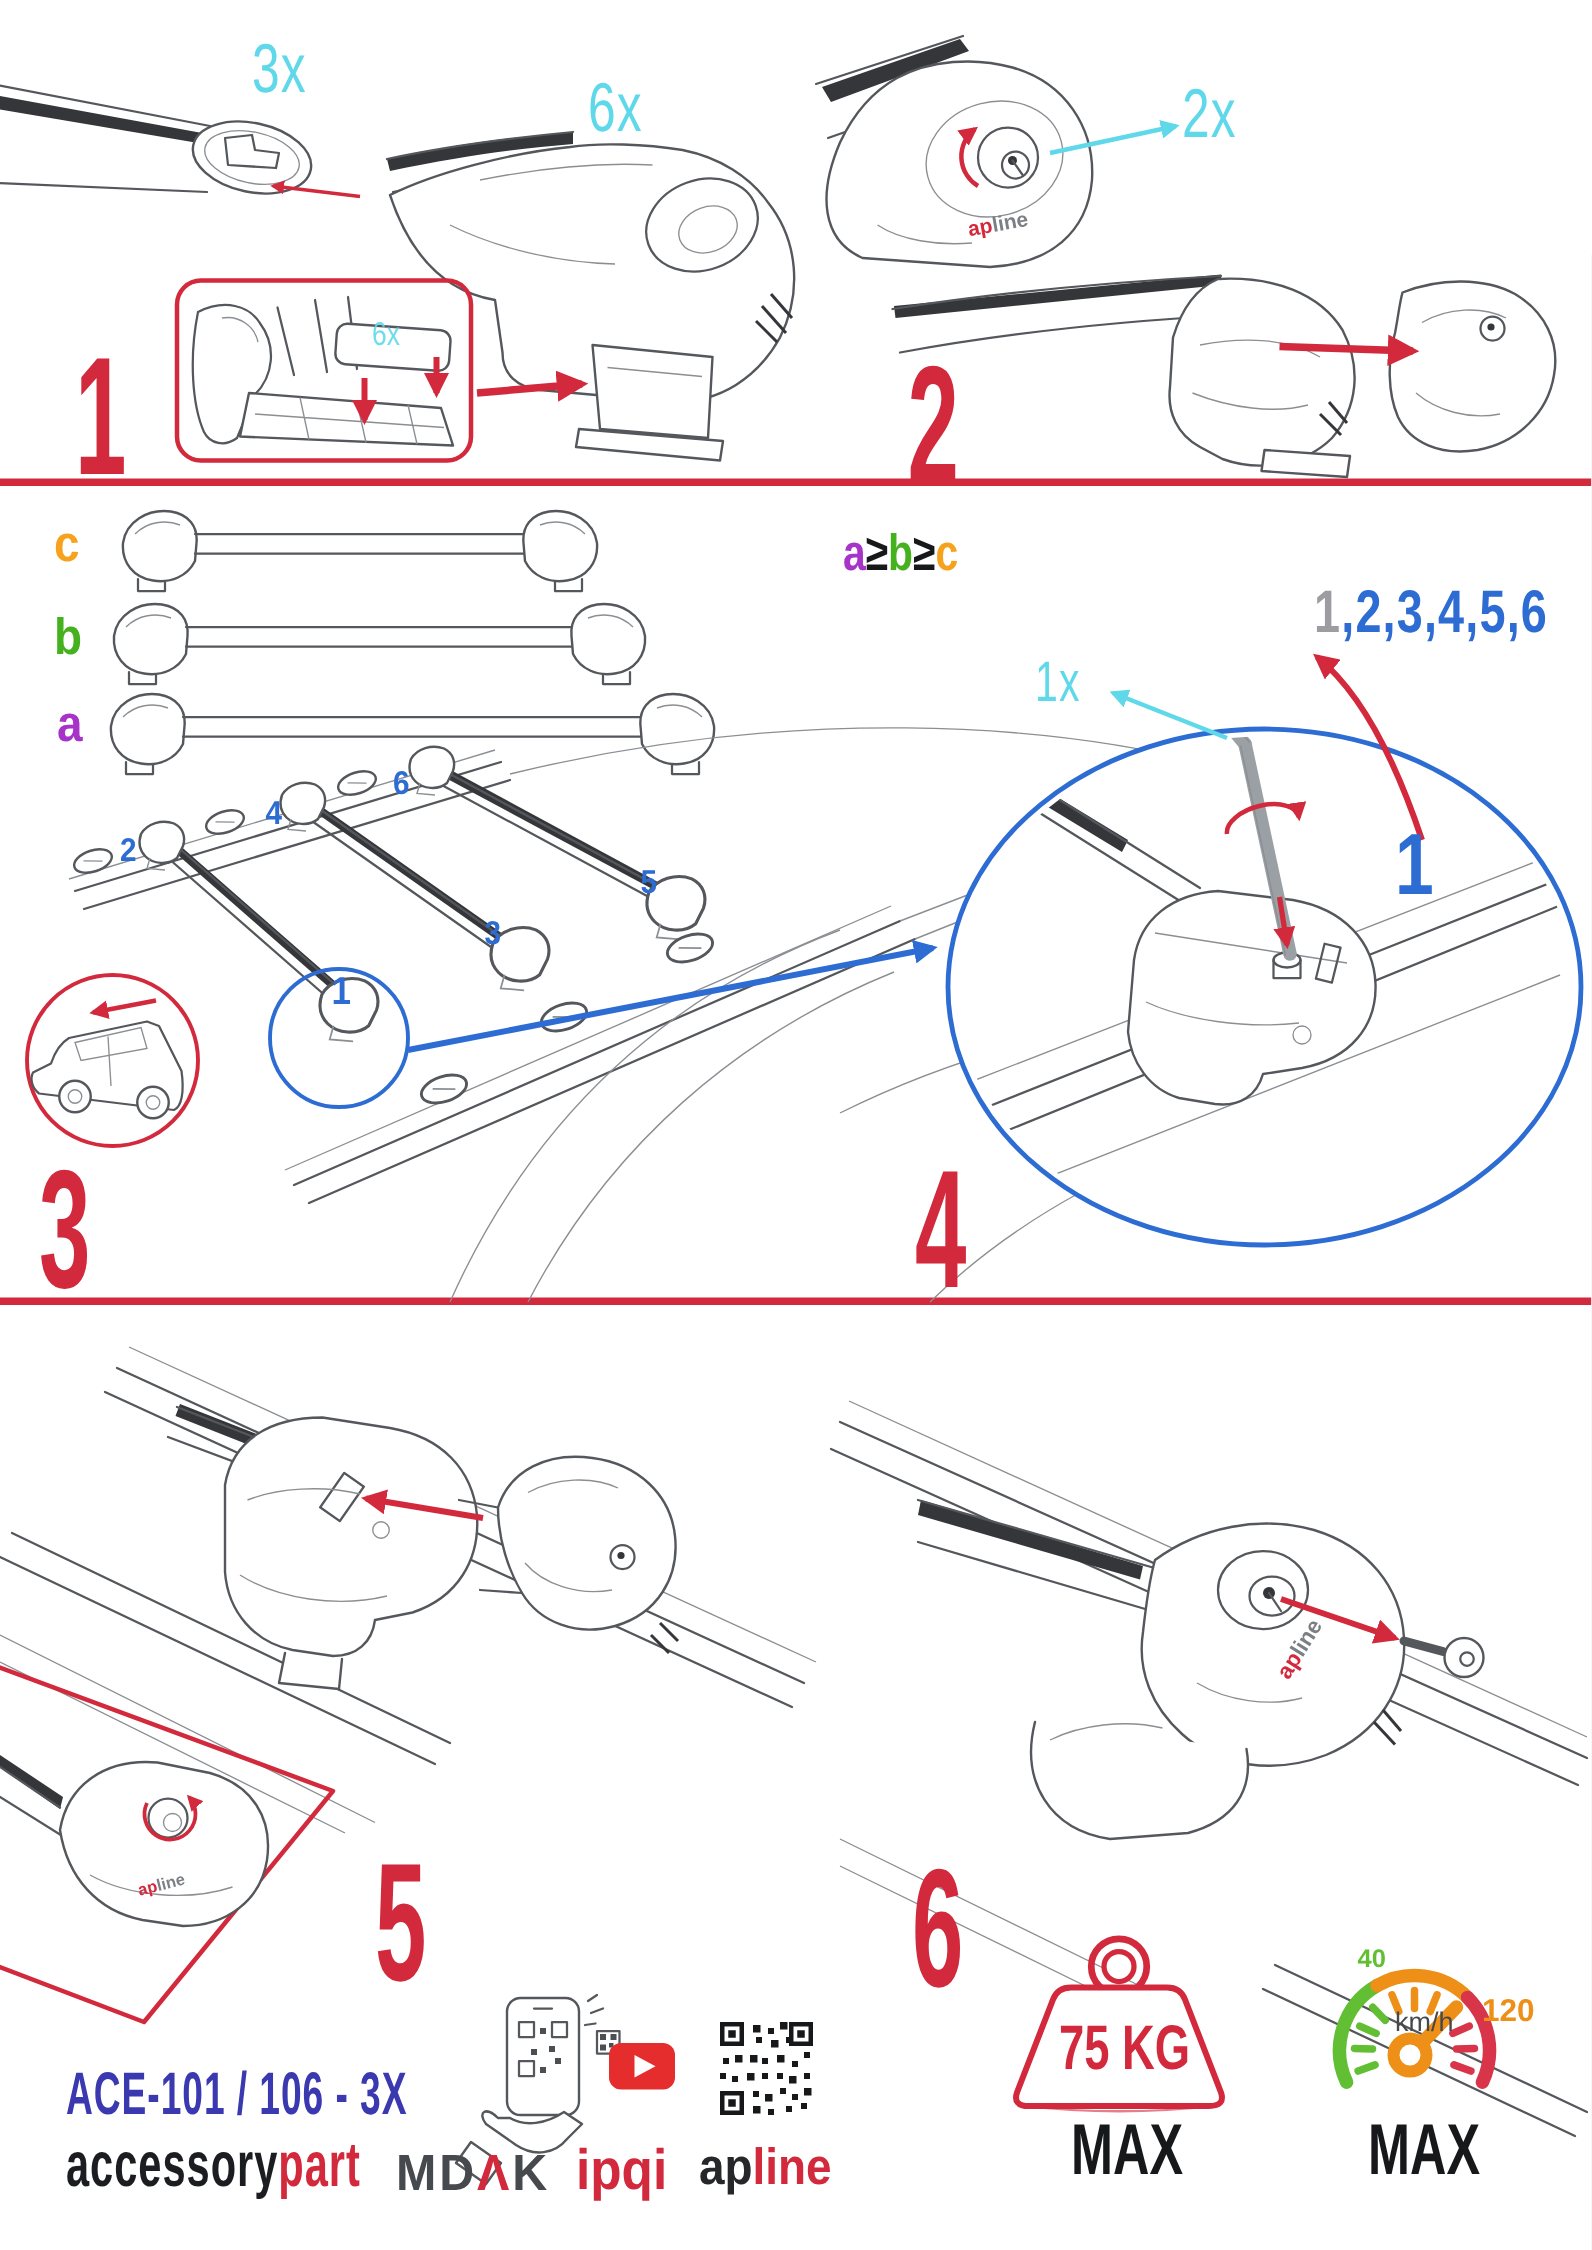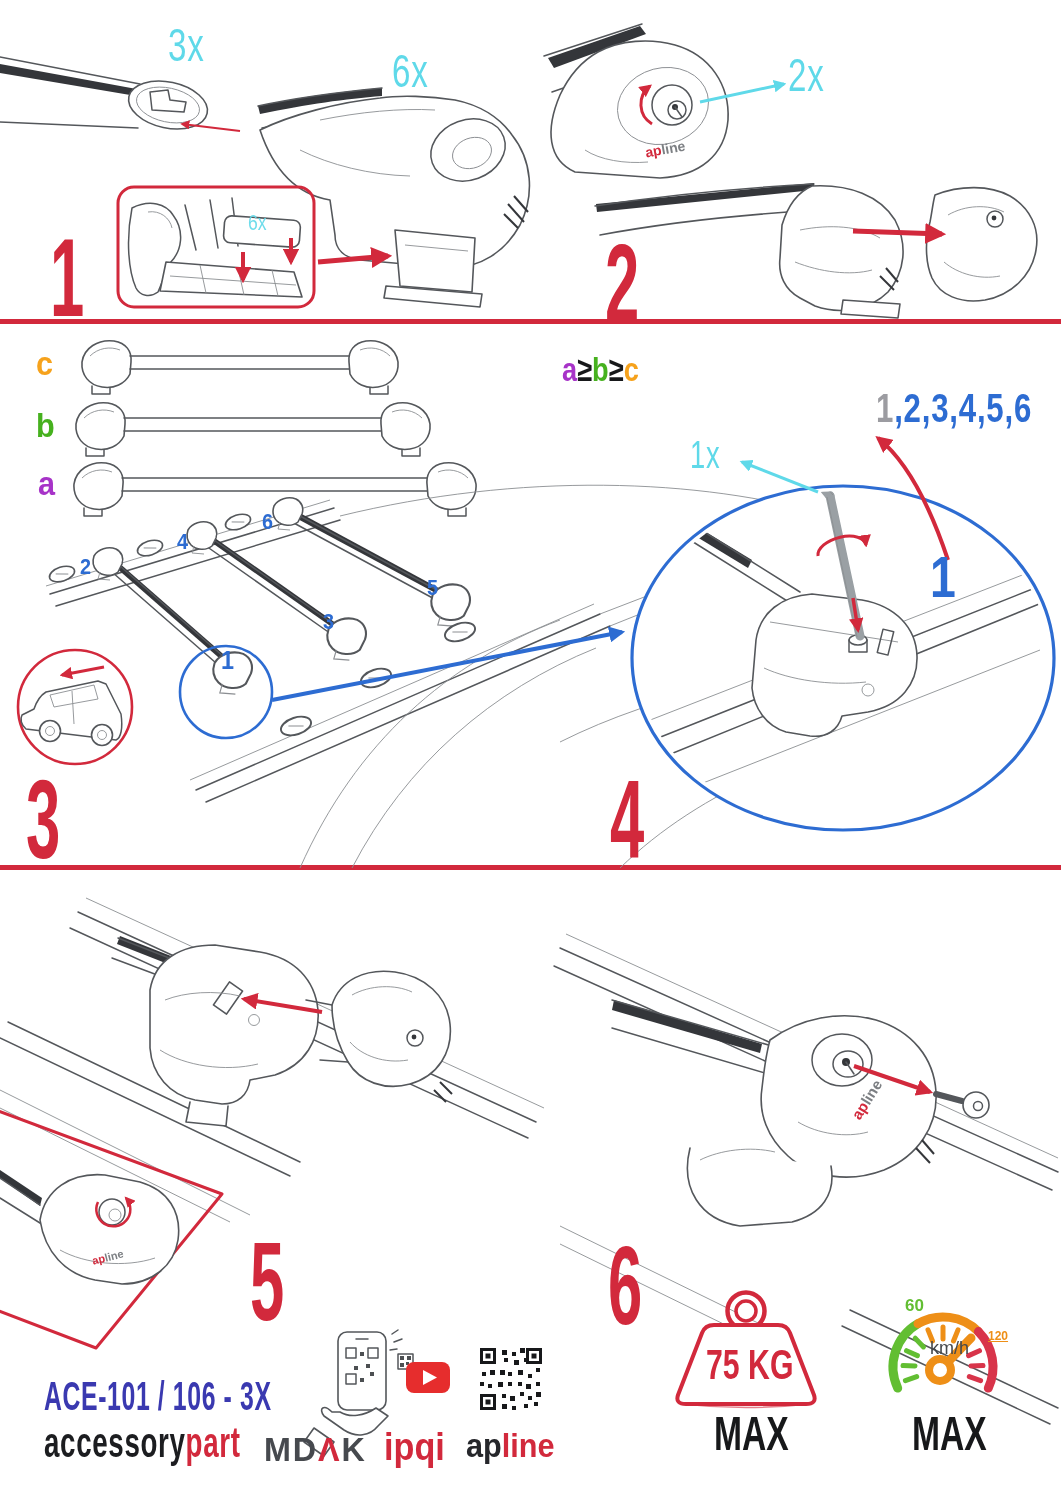--- a/index.html
+++ b/index.html
@@ -35,21 +35,21 @@
   .brand{font-size:42px;font-weight:700;transform:scaleX(.66);letter-spacing:1px;}
   .brand .b1{color:#1c1d20;} .brand .b2{color:var(--red);}
   .mdak{font-size:34px;font-weight:700;color:#46494e;letter-spacing:2px;transform:scaleX(.95);}
   .mdak .a{color:var(--red);}
   .ipqi{font-size:38px;font-weight:700;color:var(--red);transform:scaleX(.9);}
   .apline{font-size:34px;font-weight:700;transform:scaleX(.9);}
   .apline .ap{color:#26272b;} .apline .li{color:var(--red);}
   .wval{font-size:42px;font-weight:700;color:var(--red);transform:scaleX(.72);}
   .maxlbl{font-size:48px;font-weight:700;color:var(--ink);transform:scaleX(.7);}
   .sp60{font-size:17px;font-weight:700;color:#62be32;}
-  .sp120{font-size:12px;font-weight:700;color:#ee8f17;text-decoration:underline;}
+  .sp120{font-size:21px;font-weight:700;color:#ee8f17;}
   .spunit{font-size:18px;font-weight:400;color:#45484c;}
 </style>
 </head>
 <body>
 
 <div class="page">
 
 <svg class="art" width="1061" height="1500" viewBox="0 0 1061 1500">
   <defs>
     <marker id="mr" viewBox="0 0 10 10" refX="8" refY="5" markerWidth="4.2" markerHeight="4.2" orient="auto-start-reverse">
@@ -453,18 +453,18 @@
 </div>
 <div class="t mdak cond" style="left:264px;top:1432px">
   <span>MD</span><span class="a">Λ</span><span>K</span>
 </div>
 <div class="t ipqi cond" style="left:384px;top:1428px">ipqi</div>
 <div class="t apline cond" style="left:466px;top:1428px">
   <span class="ap">ap</span><span class="li">line</span>
 </div>
 <div class="t wval cond" style="left:706px;top:1344px">75 KG</div>
 <div class="t maxlbl cond" style="left:714px;top:1410px">MAX</div>
-<div class="t sp60" style="left:905px;top:1297px">60</div>
+<div class="t sp60" style="left:905px;top:1297px">40</div>
 <div class="t sp120" style="left:988px;top:1330px">120</div>
 <div class="t spunit" style="left:930px;top:1339px">km/h</div>
 <div class="t maxlbl cond" style="left:912px;top:1410px">MAX</div>
 
 </div>
 
 </body></html>

